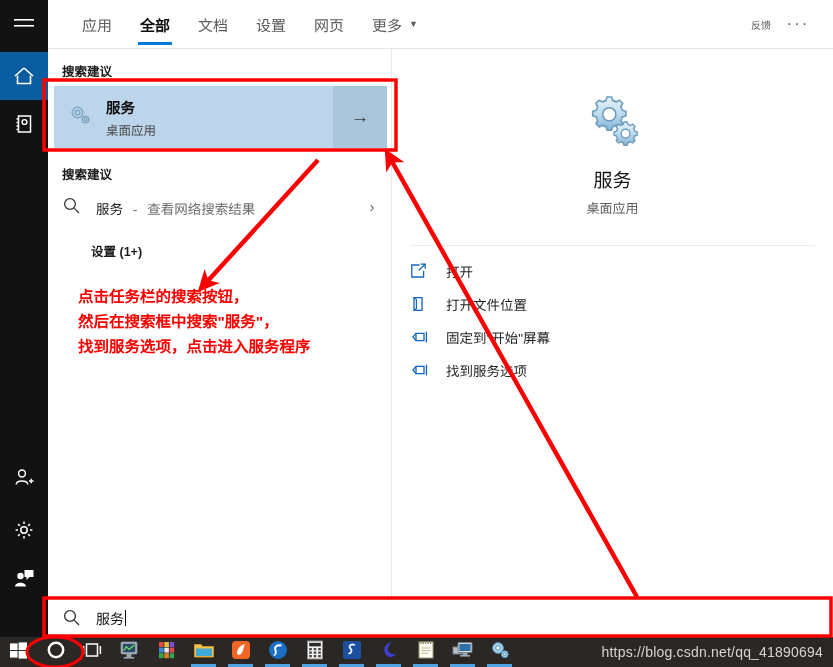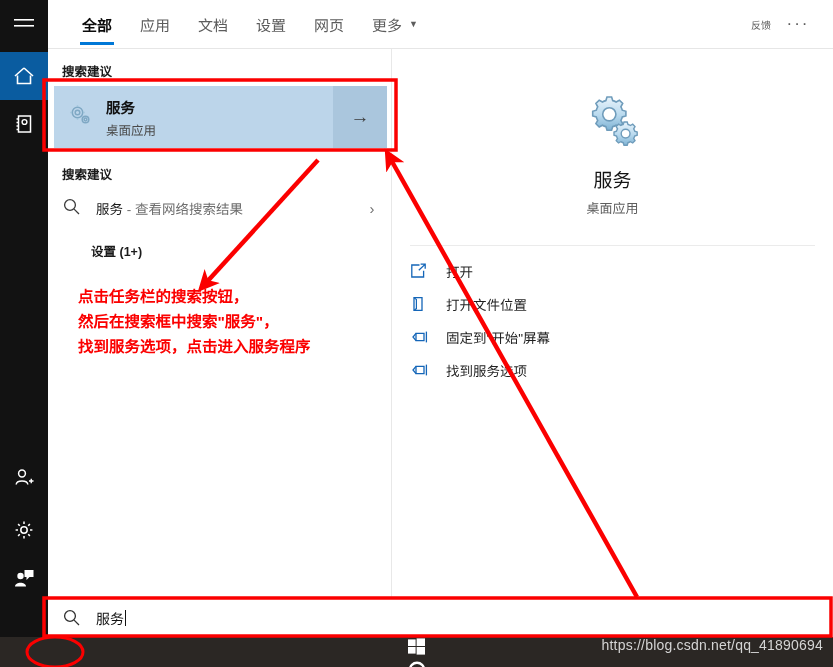--- a/index.html
+++ b/index.html
@@ -154,20 +154,21 @@
     font-size: 19px;
     color: #3a3a3a;
     cursor: pointer;
   }
   .suggest-row {
     display: flex;
     align-items: center;
     height: 38px;
     padding: 0 6px 0 14px;
     cursor: pointer;
+    font-family: Liberation Mono, monospace;
   }
   .suggest-row .mag { width: 34px; display:flex; align-items:center; }
   .suggest-text { flex: 1; font-size: 13.5px; color: #1b1b1b; }
   .suggest-text .dim { color: #6e6e6e; }
   .suggest-chev { width: 26px; text-align:center; font-size: 15px; color: #6e6e6e; }
 
   
   #preview {
     position: absolute;
     left: 392px; top: 49px;
@@ -242,21 +243,20 @@
 
   
   #taskbar {
     position: absolute;
     left: 0; top: 637px;
     width: 833px;
     height: 30px;
     background: #2b2724;
     display: flex;
     align-items: center;
-    flex-direction: column;
   }
   .tb-item {
     width: 37px;
     height: 30px;
     display: flex;
     align-items: center;
     justify-content: center;
     position: relative;
     cursor: pointer;
   }
@@ -355,25 +355,25 @@
           <path d="M3 19.5 C3.3 14.6 13.7 14.6 14 19.5 Z" fill="#fff"></path>
           <rect x="12.5" y="3" width="9" height="7" fill="#fff"></rect>
           <path d="M14.5 10 L14.5 13 L17.5 10 Z" fill="#fff"></path>
         </svg>
       </span>
     </div>
   </div>
 
   <div id="header">
     <div id="tabs">
+      <div class="tab">
+        <span>应用</span>
+      </div>
       <div class="tab selected">
         <span>全部</span>
-      </div>
-      <div class="tab">
-        <span>应用</span>
       </div>
       <div class="tab">
         <span>文档</span>
       </div>
       <div class="tab">
         <span>设置</span>
       </div>
       <div class="tab">
         <span>网页</span>
       </div>

